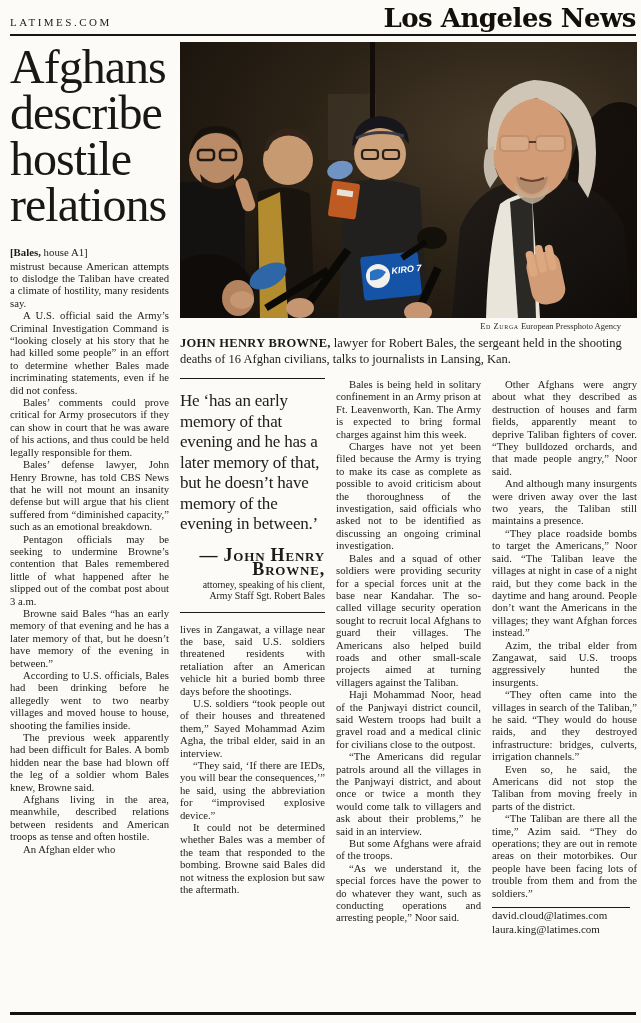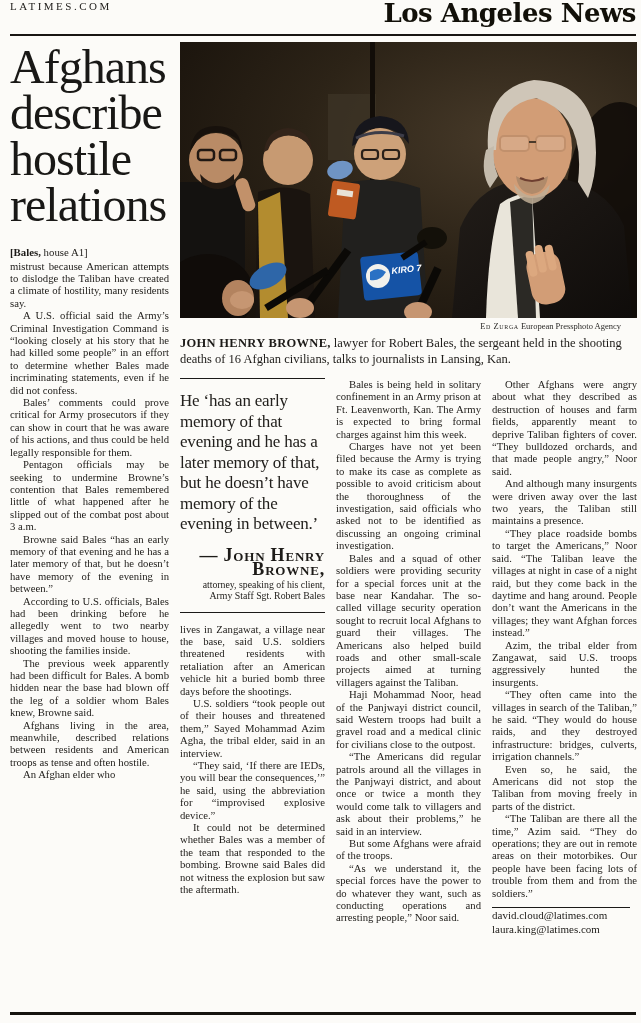--- a/index.html
+++ b/index.html
@@ -1,21 +1,21 @@
 <!DOCTYPE html>
 <html lang="en"><head>
 <meta charset="utf-8">
 <style>
   html,body{margin:0;padding:0;}
   body{width:641px;height:1023px;background:#e9e7e2;font-family:"Liberation Serif",serif;color:#1d1b18;}
   .page{position:relative;width:641px;height:1023px;overflow:hidden;background:#fcfbf8;}
 
   
   header{position:absolute;left:10px;right:5px;top:0;height:36px;border-bottom:2px solid #181512;
-         display:flex;justify-content:space-between;align-items:flex-start;padding-bottom:3px;box-sizing:border-box;}
+         display:flex;justify-content:space-between;align-items:flex-end;padding-bottom:3px;box-sizing:border-box;}
   .site{font-size:11px;letter-spacing:2.5px;padding-bottom:3px;color:#24221f;}
   .masthead{font-family:"DejaVu Serif",serif;font-weight:700;font-size:26px;line-height:26px;letter-spacing:-0.5px;color:#121009;}
 
   
   .leftcol{position:absolute;left:10px;top:44px;width:159px;height:966px;overflow:hidden;}
   h1{margin:0 0 18px;font-weight:400;font-size:48px;line-height:46px;letter-spacing:-1px;color:#191816;}
   .contline{margin:0 0 1px;font-size:10.8px;line-height:12.6px;}
   .b{font-weight:bold;}
 
   .bodytext p{margin:0;font-size:10.7px;line-height:12.4px;text-align:justify;text-indent:13px;
@@ -54,20 +54,21 @@
     <div class="masthead">Los Angeles News</div>
   </header>
 
   <div class="leftcol">
     <h1>Afghans describe hostile relations</h1>
     <p class="contline"><span class="b">[Bales,</span><span> house A1]</span></p>
     <div class="bodytext no-first-indent">
         <p>mistrust because American attempts to dislodge the Taliban have created a climate of hostility, many residents say.</p>
         <p>A U.S. official said the Army’s Criminal Investigation Command is “looking closely at his story that he had killed some people” in an effort to determine whether Bales made incriminating statements, even if he did not confess.</p>
         <p>Bales’ comments could prove critical for Army prosecutors if they can show in court that he was aware of his actions, and thus could be held legally responsible for them.</p>
+        <p>Bales’ defense lawyer, John Henry Browne, has told CBS News that he will not mount an insanity defense but will argue that his client suffered from “diminished capacity,” such as an emotional breakdown.</p>
         <p>Pentagon officials may be seeking to undermine Browne’s contention that Bales remembered little of what happened after he slipped out of the combat post about 3 a.m.</p>
         <p>Browne said Bales “has an early memory of that evening and he has a later memory of that, but he doesn’t have memory of the evening in between.”</p>
         <p>According to U.S. officials, Bales had been drinking before he allegedly went to two nearby villages and moved house to house, shooting the families inside.</p>
         <p>The previous week apparently had been difficult for Bales. A bomb hidden near the base had blown off the leg of a soldier whom Bales knew, Browne said.</p>
         <p>Afghans living in the area, meanwhile, described relations between residents and American troops as tense and often hostile.</p>
         <p>An Afghan elder who</p>
       </div>
   </div>
 
   <div class="rightarea">

